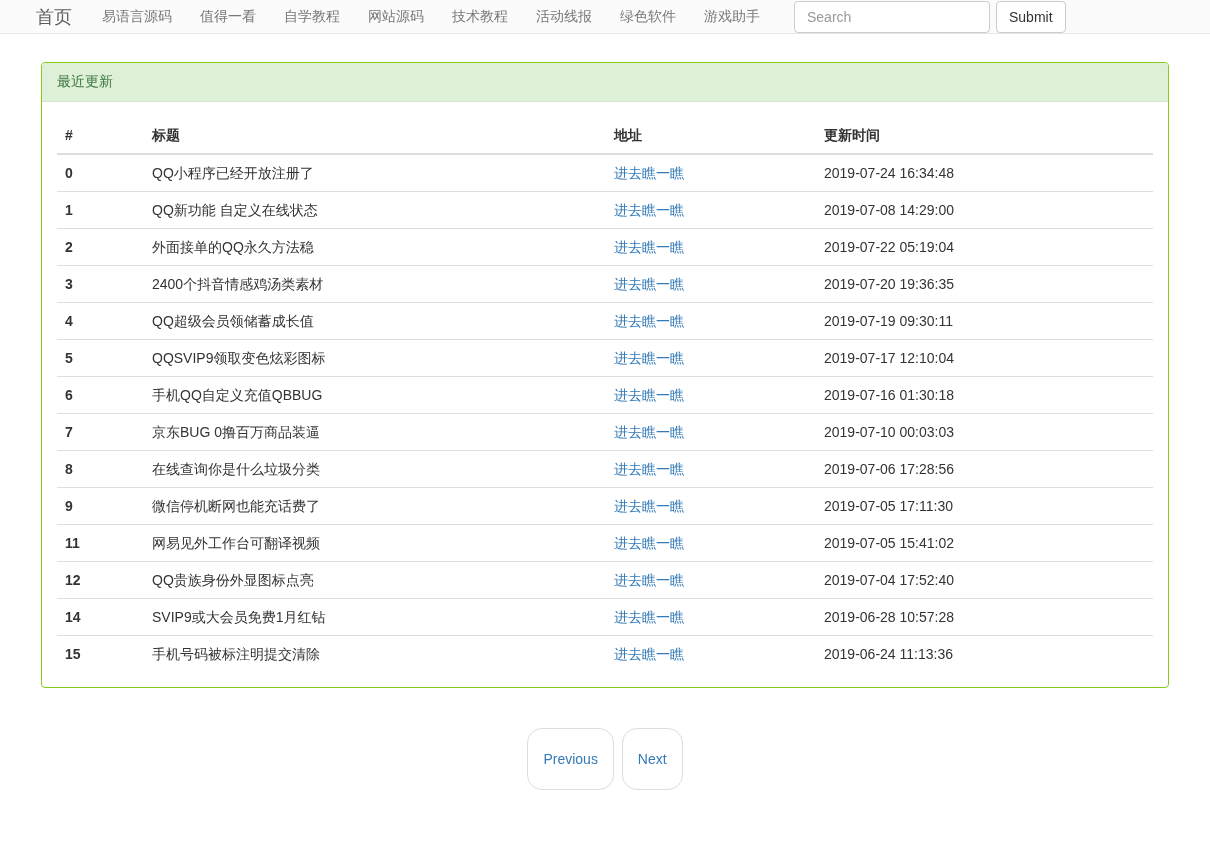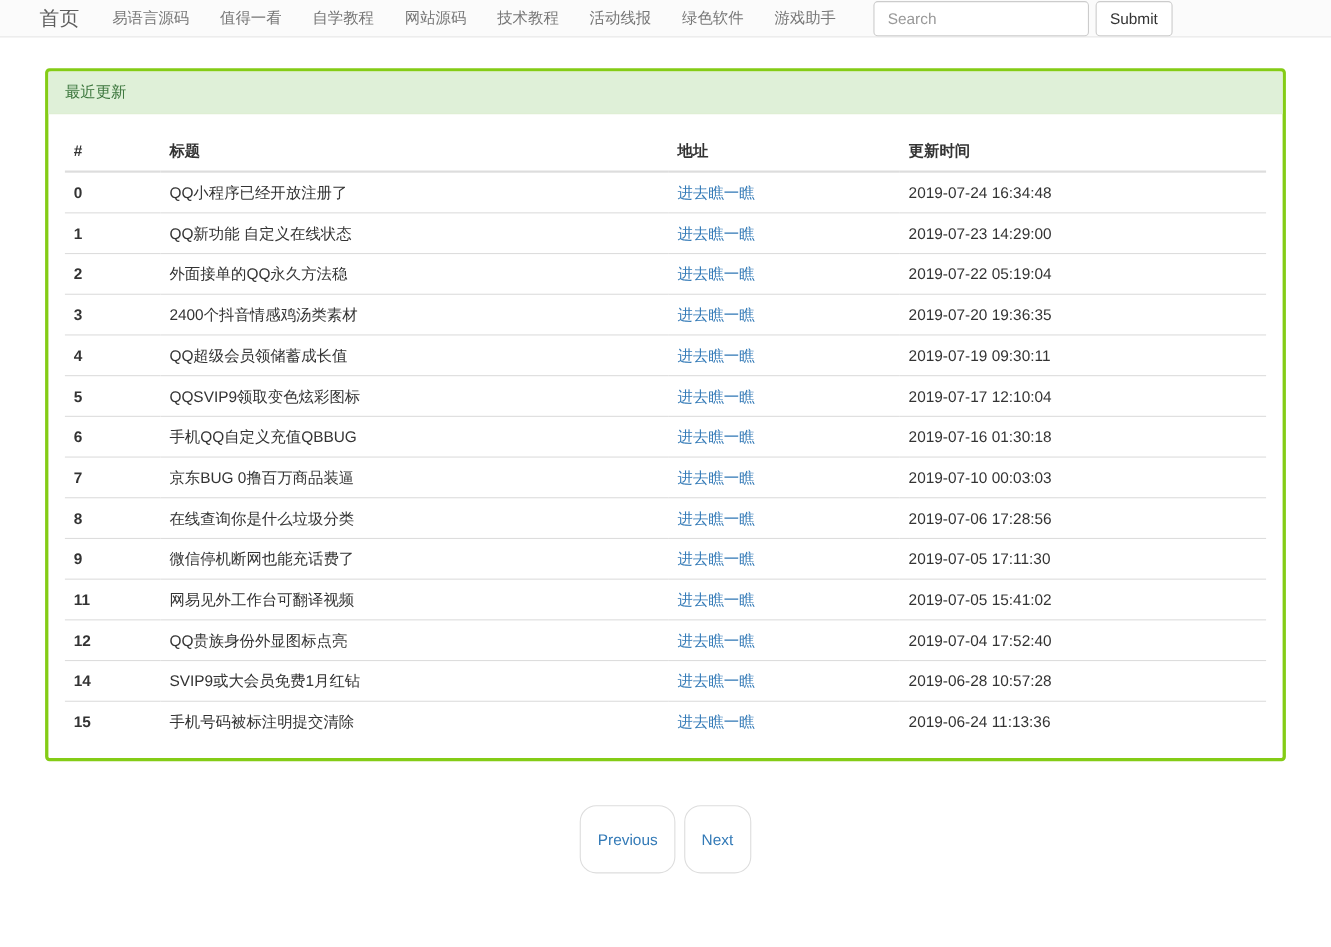--- a/index.html
+++ b/index.html
@@ -66,21 +66,21 @@
     border-radius: 4px;
     background: #fff;
     color: #333;
     font-size: 14px;
     cursor: pointer;
   }
 
   
   .container { width: 1128px; margin: 28px auto 0; }
   .panel {
-    border: 3px solid #84cc16;
+    border: 1px solid #84cc16;
     border-radius: 4px;
     background: #fff;
   }
   .panel-heading {
     background: #dff0d8;
     color: #3c763d;
     padding: 10px 15px;
     border-bottom: 1px solid #d6e9c6;
     border-radius: 3px 3px 0 0;
     font-size: 14px;
@@ -177,21 +177,21 @@
     <th>0</th>
     <td>QQ小程序已经开放注册了</td>
     <td><a href="#" class="row-link">进去瞧一瞧</a></td>
     <td>2019-07-24 16:34:48</td>
   </tr>
 
   <tr>
     <th>1</th>
     <td>QQ新功能 自定义在线状态</td>
     <td><a href="#" class="row-link">进去瞧一瞧</a></td>
-    <td>2019-07-23 14:29:00</td>
+    <td>2019-07-08 14:29:00</td>
   </tr>
 
   <tr>
     <th>2</th>
     <td>外面接单的QQ永久方法稳</td>
     <td><a href="#" class="row-link">进去瞧一瞧</a></td>
     <td>2019-07-22 05:19:04</td>
   </tr>
 
   <tr>

